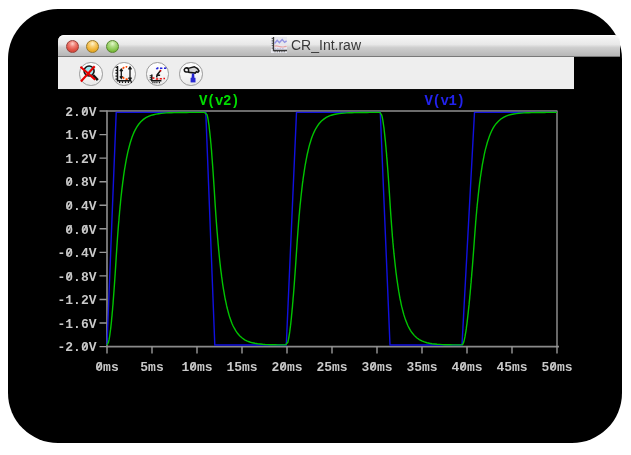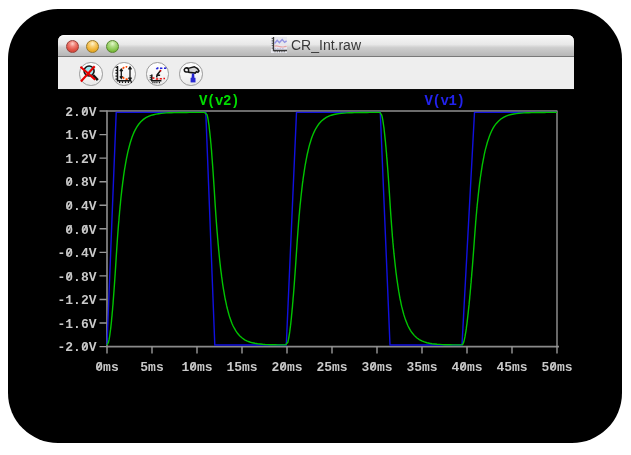--- a/index.html
+++ b/index.html
@@ -3,21 +3,21 @@
 <meta charset="utf-8">
 <style>
   html,body{margin:0;padding:0;}
   body{width:631px;height:455px;background:#ffffff;overflow:hidden;
        font-family:"Liberation Sans",sans-serif;position:relative;}
   #backdrop{position:absolute;left:8px;top:9px;width:614px;height:434px;
             background:#000;border-radius:50px;}
   #titlebar{position:absolute;left:58px;top:35px;width:516px;height:21px;
             border-radius:6px 6px 0 0;
             background:linear-gradient(#f8f8f8,#e8e8e8 45%,#cecece 60%,#b6b6b6);
-            border-bottom:1px solid #787878;box-shadow:inset 0 1px 0 #fdfdfd;}
+            border-bottom:1px solid #787878;box-shadow:inset 0 1px 0 #fdfdfd;padding-left:46px;}
   .tl{position:absolute;top:5px;width:11px;height:11px;border-radius:50%;}
   #tlr{left:7.8px;background:radial-gradient(circle at 50% 25%, #ffd0c9 0%, #f08379 30%, #e2574a 60%, #cc3a2e 100%);
        border:0.8px solid #98403a;}
   #tly{left:27.8px;background:radial-gradient(circle at 50% 25%, #fff3cf 0%, #f8cf74 30%, #f0b438 60%, #d89b10 100%);
        border:0.8px solid #99782a;}
   #tlg{left:47.8px;background:radial-gradient(circle at 50% 25%, #e4f7cb 0%, #b0dc85 30%, #8cc955 60%, #5fa616 100%);
        border:0.8px solid #578430;}
   #title{position:absolute;left:233px;top:1.5px;font-size:14px;font-weight:normal;
          color:#383838;}
   #ticon{position:absolute;left:212px;top:2px;}

